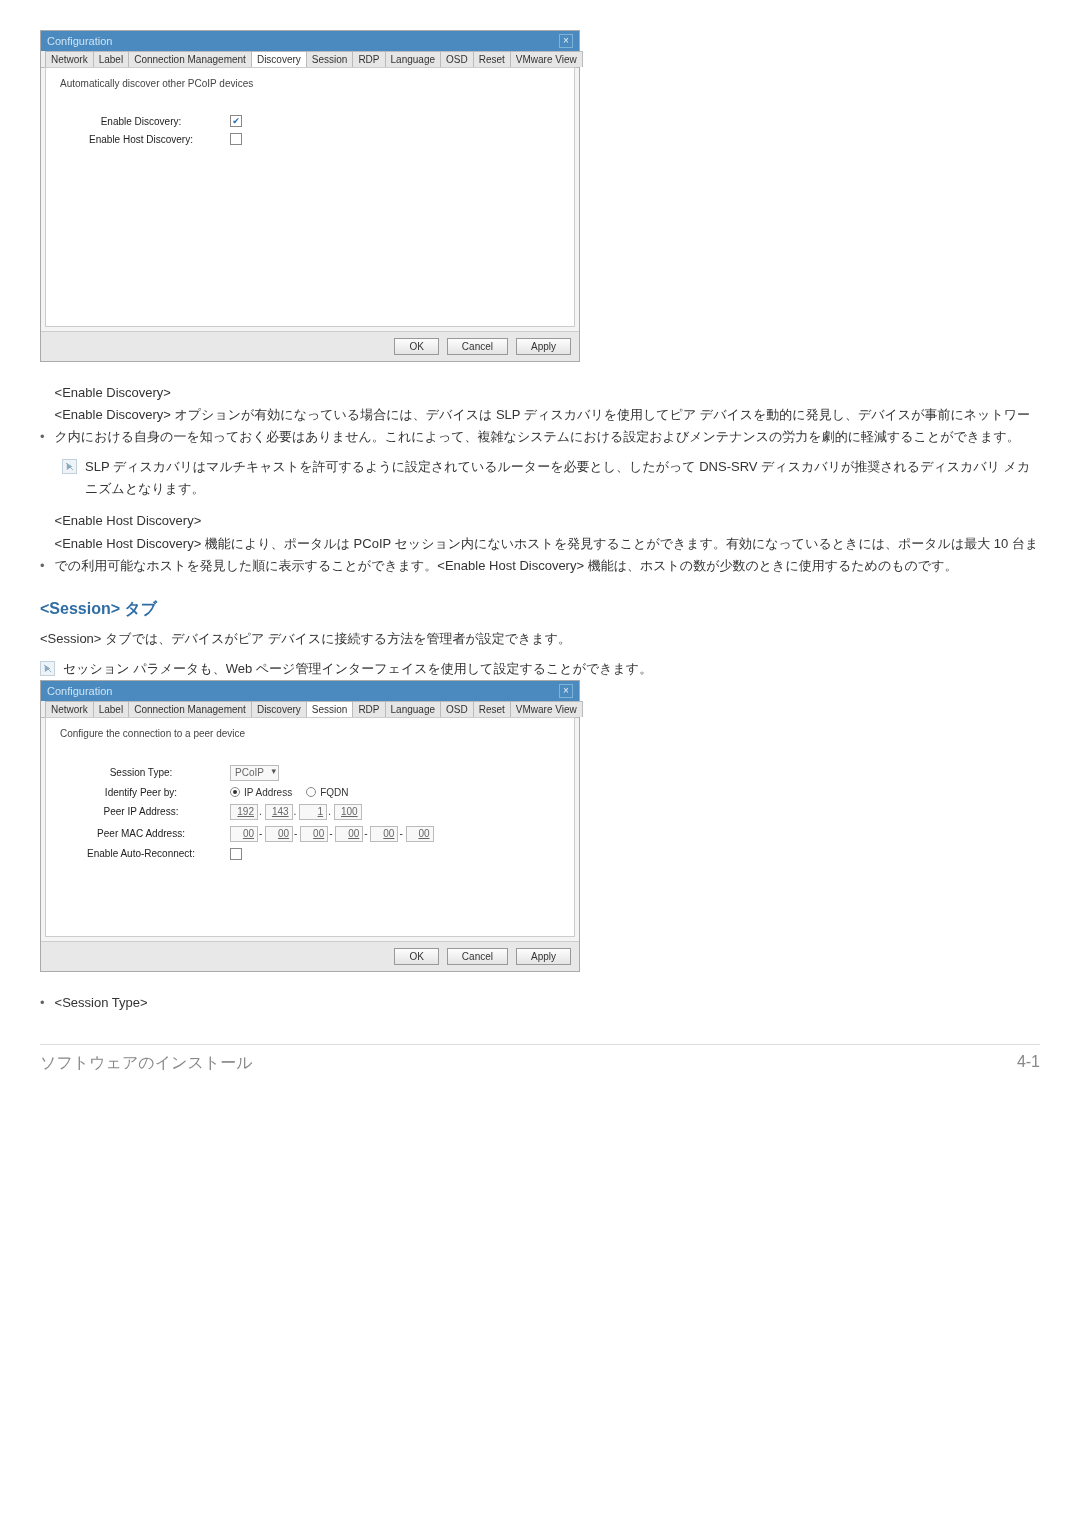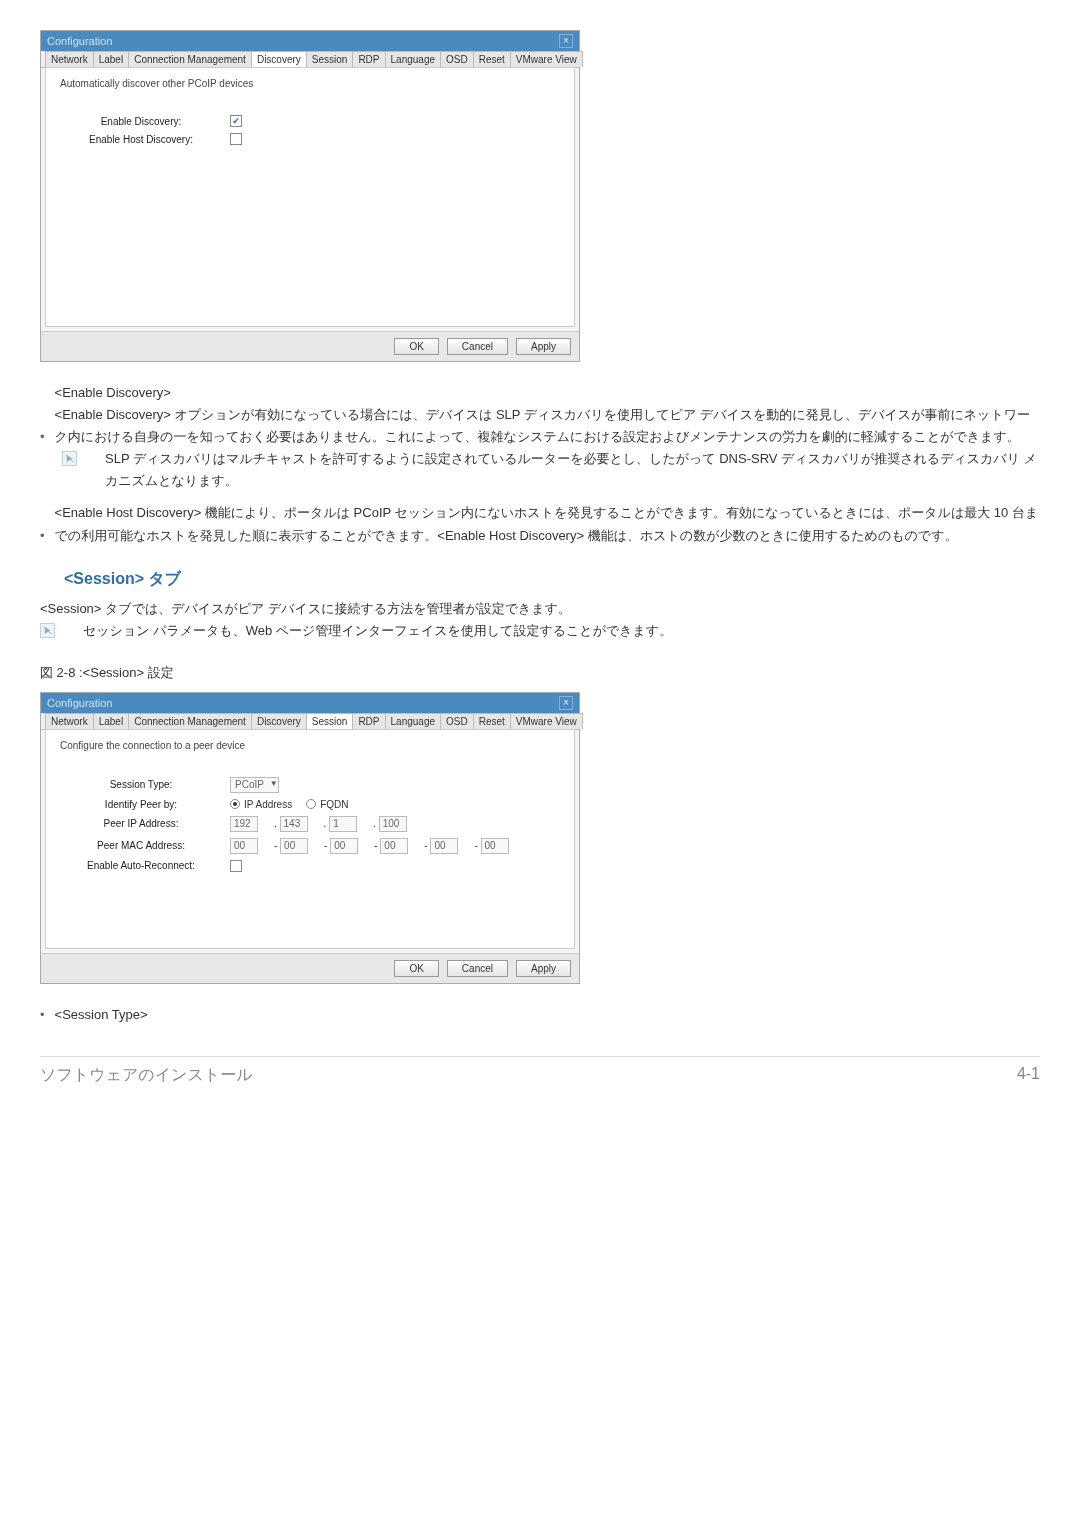--- a/index.html
+++ b/index.html
@@ -90,21 +90,21 @@
     color: #2a6db0;
   }
   .input-box {
     border: 1px solid #bbb;
     background: #f8f8f8;
     padding: 1px 3px;
     font-size: 10px;
     height: 16px;
     color: #666;
   }
-  .ip-box { width: 28px; display: inline-block; text-align: left; margin-right: 16px; }
+  .ip-box { width: 28px; display: inline-block; text-align: right; margin-right: 1px; text-decoration: underline; }
   .dropdown {
     border: 1px solid #bbb;
     background: #f8f8f8;
     padding: 1px 14px 7px 4px;
     font-size: 10px;
     height: 16px;
     position: relative;
     display: inline-block;
     min-width: 48px;
     color:#666;
@@ -140,30 +140,30 @@
   .doc ul { list-style: none; }
   .doc li.bullet {
     display: flex; margin-top: 10px; font-size: 13px; line-height: 1.7; align-items: flex-end;
   }
   .doc li.bullet::before {
     content: "•"; margin-right: 10px; color: #666;
   }
   .para { margin-left: 0; }
   .inline-term { font-family: Arial, sans-serif; }
   .note {
-    display: flex; margin-top: 0; margin-left: 22px; line-height:1.7;gap:20px;
+    display: flex; margin-top: 8px; margin-left: 22px; line-height:1.7;
   }
   .note-icon {
     width: 15px; height: 15px; flex-shrink:0;
     background: #eef3f7; border:1px solid #c0d0dd; margin-right:8px; margin-top:3px;
     display:inline-flex; align-items:center; justify-content:center;
   }
   .note-icon svg { width:9px; height:9px; }
   h3.session {
-    color: #2f6da4; font-size: 16px; font-weight: bold; margin-top: 22px; margin-bottom: 8px; margin-left: 24px;
+    color: #2f6da4; font-size: 16px; font-weight: bold; margin-top: 22px; margin-bottom: 8px;
   }
   .body-para { font-size:13px; line-height:1.7; }
   .fig-caption { font-size: 13px; margin: 22px 0 10px 0; color:#333; }
   .footer {
     border-top: 1px solid #ddd; margin-top: 30px; padding-top: 8px;
     display:flex; justify-content:space-between; font-size:16px; color:#888;
   }
 </style>
 </head>
 <body>
@@ -217,38 +217,38 @@
       <svg viewBox="0 0 10 10">
           <path d="M2 1L8 5L2 9Z" fill="#8aaac0" transform="rotate(0)"></path>
           <line x1="1" y1="1" x2="9" y2="9" stroke="#8aaac0" stroke-width="1"></line>
         </svg>
     </span>
     <span>SLP ディスカバリはマルチキャストを許可するように設定されているルーターを必要とし、したがって DNS-SRV ディスカバリが推奨されるディスカバリ メカニズムとなります。</span>
   </div>
   <ul>
     <li class="bullet">
       <div>
+        <div class="inline-term">&lt;Enable Host Discovery&gt;</div>
         <div class="para">&lt;Enable Host Discovery&gt; 機能により、ポータルは PCoIP セッション内にないホストを発見することができます。有効になっているときには、ポータルは最大 10 台までの利用可能なホストを発見した順に表示することができます。&lt;Enable Host Discovery&gt; 機能は、ホストの数が少数のときに使用するためのものです。</div>
       </div>
     </li>
   </ul>
 
   <h3 class="session">&lt;Session&gt; タブ</h3>
   <div class="body-para">&lt;Session&gt; タブでは、デバイスがピア デバイスに接続する方法を管理者が設定できます。</div>
   <div class="note" style="margin-left:0;">
     <span class="note-icon">
       <svg viewBox="0 0 10 10">
           <path d="M2 1L8 5L2 9Z" fill="#8aaac0"></path>
           <line x1="1" y1="1" x2="9" y2="9" stroke="#8aaac0" stroke-width="1"></line>
         </svg>
     </span>
     <span>セッション パラメータも、Web ページ管理インターフェイスを使用して設定することができます。</span>
   </div>
 
-  <div class="fig-caption">図  2-8 :&lt;Session&gt; 設定</div>
 </div>
 
 <div class="dialog">
   <div class="dialog-titlebar">
     <span>Configuration</span>
     <span class="dialog-close">×</span>
   </div>
   <div class="tabs">
     <div class="tab">Network</div>
     <div class="tab">Label</div>

